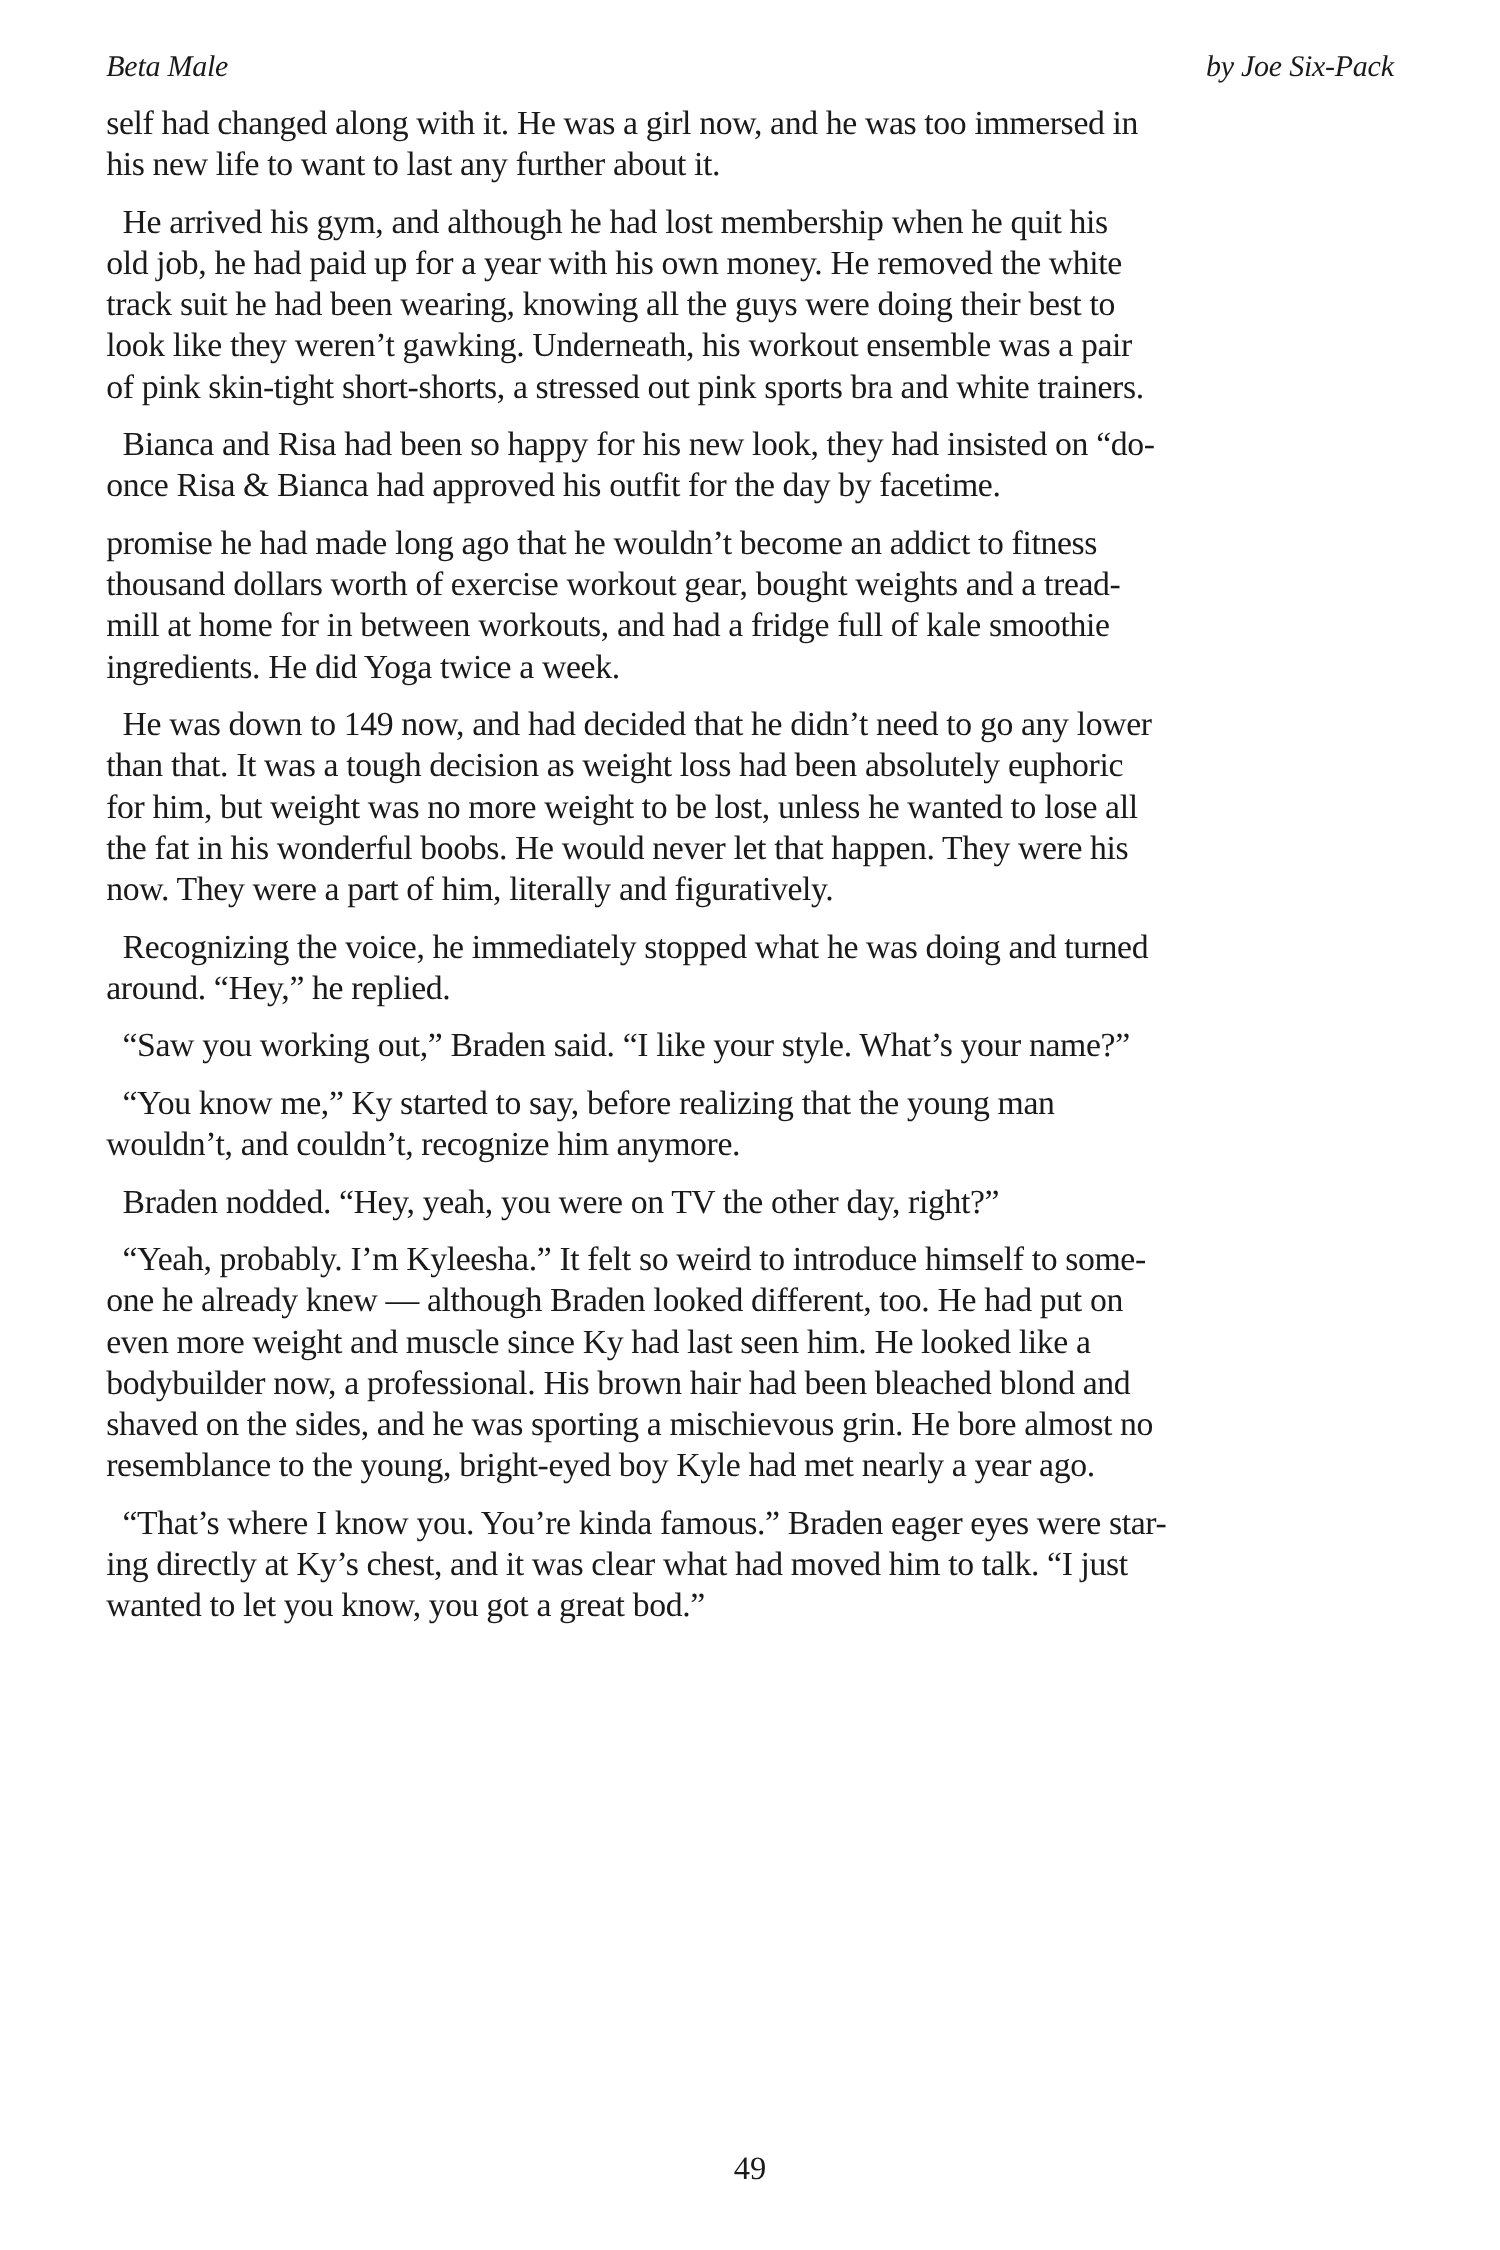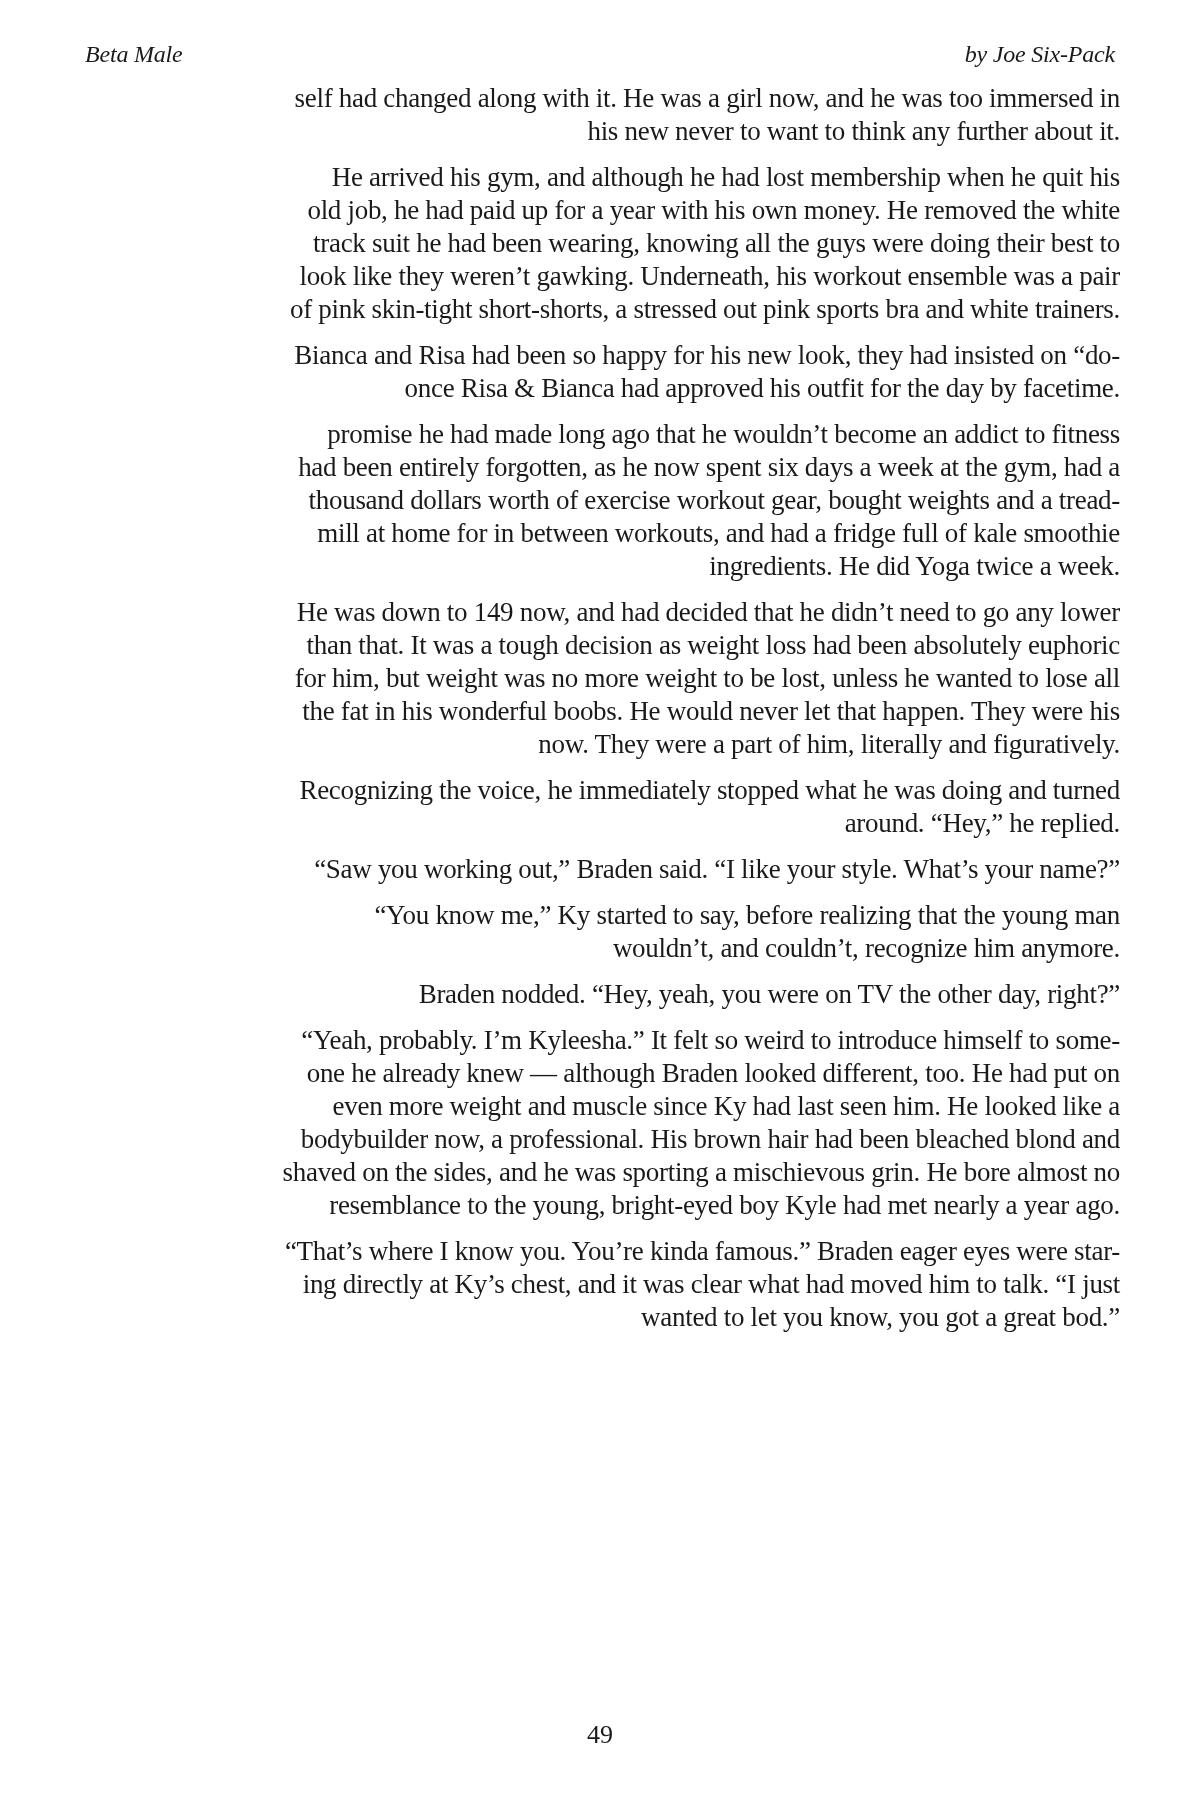--- a/index.html
+++ b/index.html
@@ -34,21 +34,20 @@
     top: 82px;
     left: 85px;
     right: 80px;
     font-size: 27px;
     line-height: 33px;
     letter-spacing: -0.3px;
   }
   .para {
     margin: 0 0 13px 0;
     padding: 0;
-    text-align: right;
   }
   .line {
     white-space: nowrap;
   }
   .para.indent .line.first {
     padding-left: 13px;
   }
   .footer {
     position: absolute;
     top: 1720px;
@@ -64,36 +63,35 @@
 
 <div class="page">
   <div class="header">
     <span>Beta Male</span>
     <span>by Joe Six-Pack</span>
   </div>
 
   <div class="page-body">
       <div class="para">
         <div class="line first">self had changed along with it. He was a girl now, and he was too immersed in</div>
-        <div class="line">his new never to want to think any further about it.</div>
+        <div class="line">his new life to want to last any further about it.</div>
       </div>
       <div class="para indent">
         <div class="line first">He arrived his gym, and although he had lost membership when he quit his</div>
         <div class="line">old job, he had paid up for a year with his own money. He removed the white</div>
         <div class="line">track suit he had been wearing, knowing all the guys were doing their best to</div>
         <div class="line">look like they weren’t gawking. Underneath, his workout ensemble was a pair</div>
         <div class="line">of pink skin-tight short-shorts, a stressed out pink sports bra and white trainers.</div>
       </div>
       <div class="para indent">
         <div class="line first">Bianca and Risa had been so happy for his new look, they had insisted on “do-</div>
         <div class="line">once Risa &amp; Bianca had approved his outfit for the day by facetime.</div>
       </div>
       <div class="para indent">
         <div class="line">promise he had made long ago that he wouldn’t become an addict to fitness</div>
-        <div class="line">had been entirely forgotten, as he now spent six days a week at the gym, had a</div>
         <div class="line">thousand dollars worth of exercise workout gear, bought weights and a tread-</div>
         <div class="line">mill at home for in between workouts, and had a fridge full of kale smoothie</div>
         <div class="line">ingredients. He did Yoga twice a week.</div>
       </div>
       <div class="para indent">
         <div class="line first">He was down to 149 now, and had decided that he didn’t need to go any lower</div>
         <div class="line">than that. It was a tough decision as weight loss had been absolutely euphoric</div>
         <div class="line">for him, but weight was no more weight to be lost, unless he wanted to lose all</div>
         <div class="line">the fat in his wonderful boobs. He would never let that happen. They were his</div>
         <div class="line">now. They were a part of him, literally and figuratively.</div>

